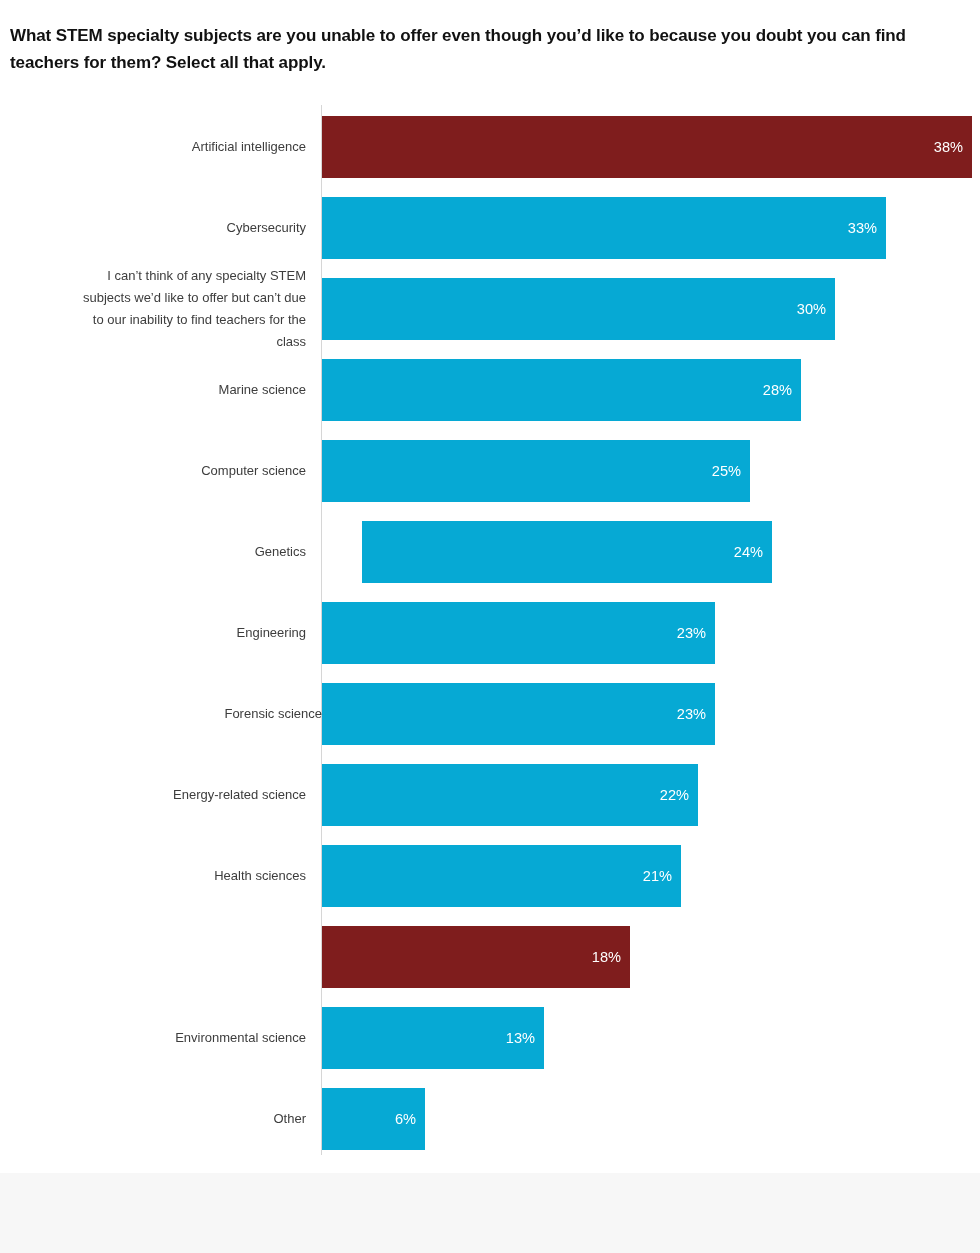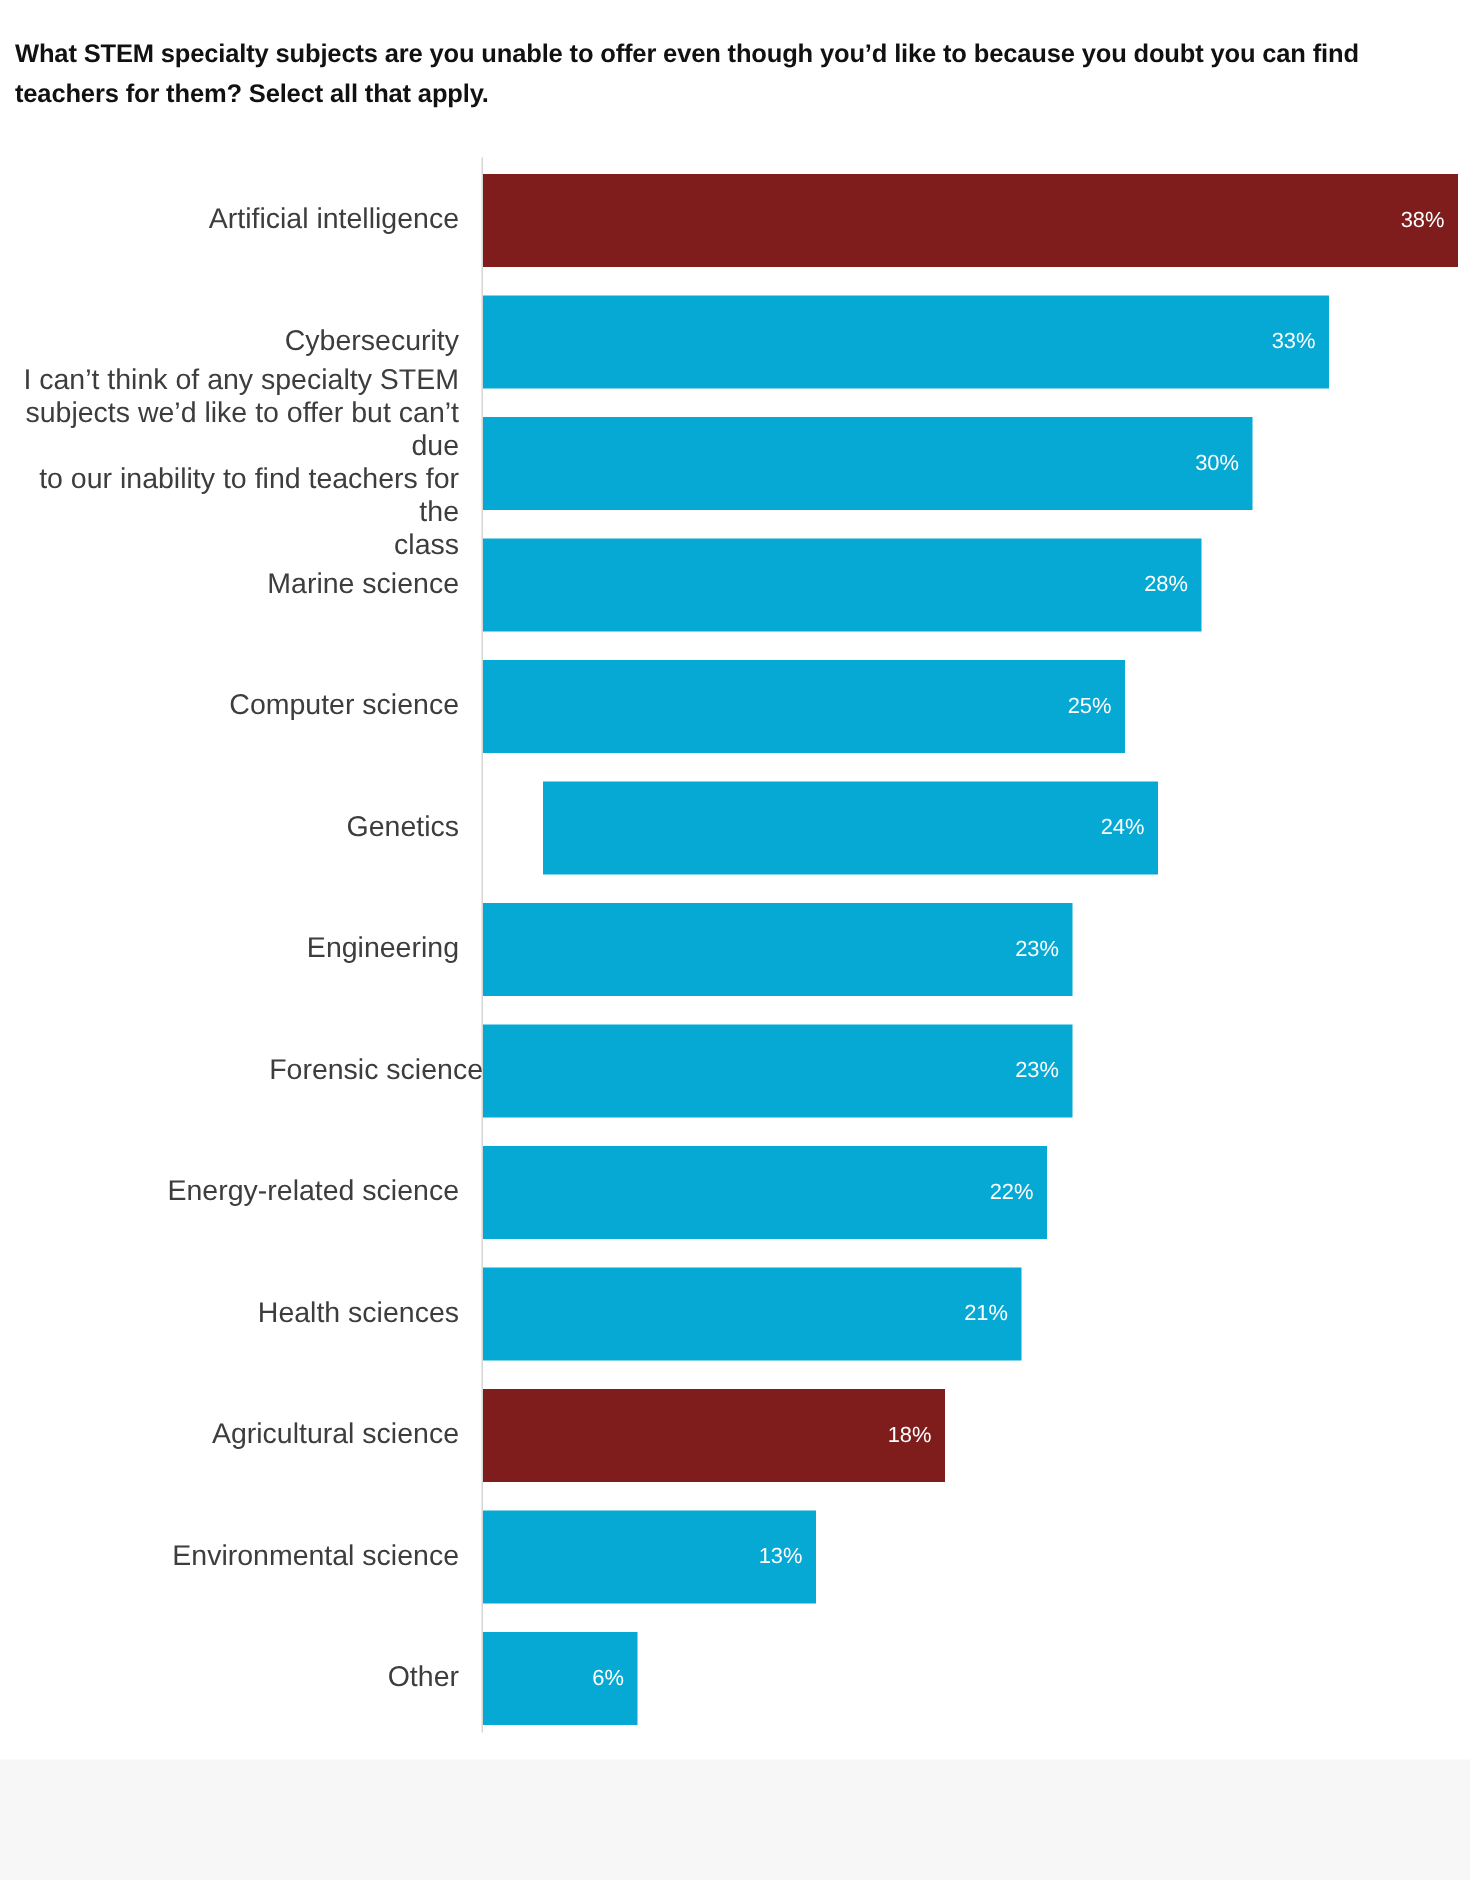--- a/index.html
+++ b/index.html
@@ -59,21 +59,21 @@
     left: 0;
     width: 980px;
     height: 62px;
   }
 
   .bar-label {
     position: absolute;
     right: 674px;          
     width: 300px;
     text-align: right;
-    font-size: 19px;
+    font-size: 13px;
     line-height: 22px;
     color: #3d3d3d;
     font-family: "Liberation Sans", sans-serif;
     top: 50%;
     transform: translateY(-50%);
     white-space: pre-line;
   }
 
   .bar-track {
     position: absolute;
@@ -197,21 +197,20 @@
         </div>
         <div class="bar-row" style="top: 740px;">
           <div class="bar-label">Health sciences</div>
           <div class="bar-track" style="width: 359px;">
             <div class="bar-rect" style="background: rgb(6, 169, 212); width: 100%;">
               <span class="bar-value">21%</span>
             </div>
           </div>
         </div>
         <div class="bar-row" style="top: 821px;">
-          <div class="bar-label">Agricultural science</div>
           <div class="bar-track" style="width: 308px;">
             <div class="bar-rect" style="background: #7f1d1d; width: 100%;">
               <span class="bar-value">18%</span>
             </div>
           </div>
         </div>
         <div class="bar-row" style="top: 902px;">
           <div class="bar-label">Environmental science</div>
           <div class="bar-track" style="width: 222px;">
             <div class="bar-rect" style="background: rgb(6, 169, 212); width: 100%;">

